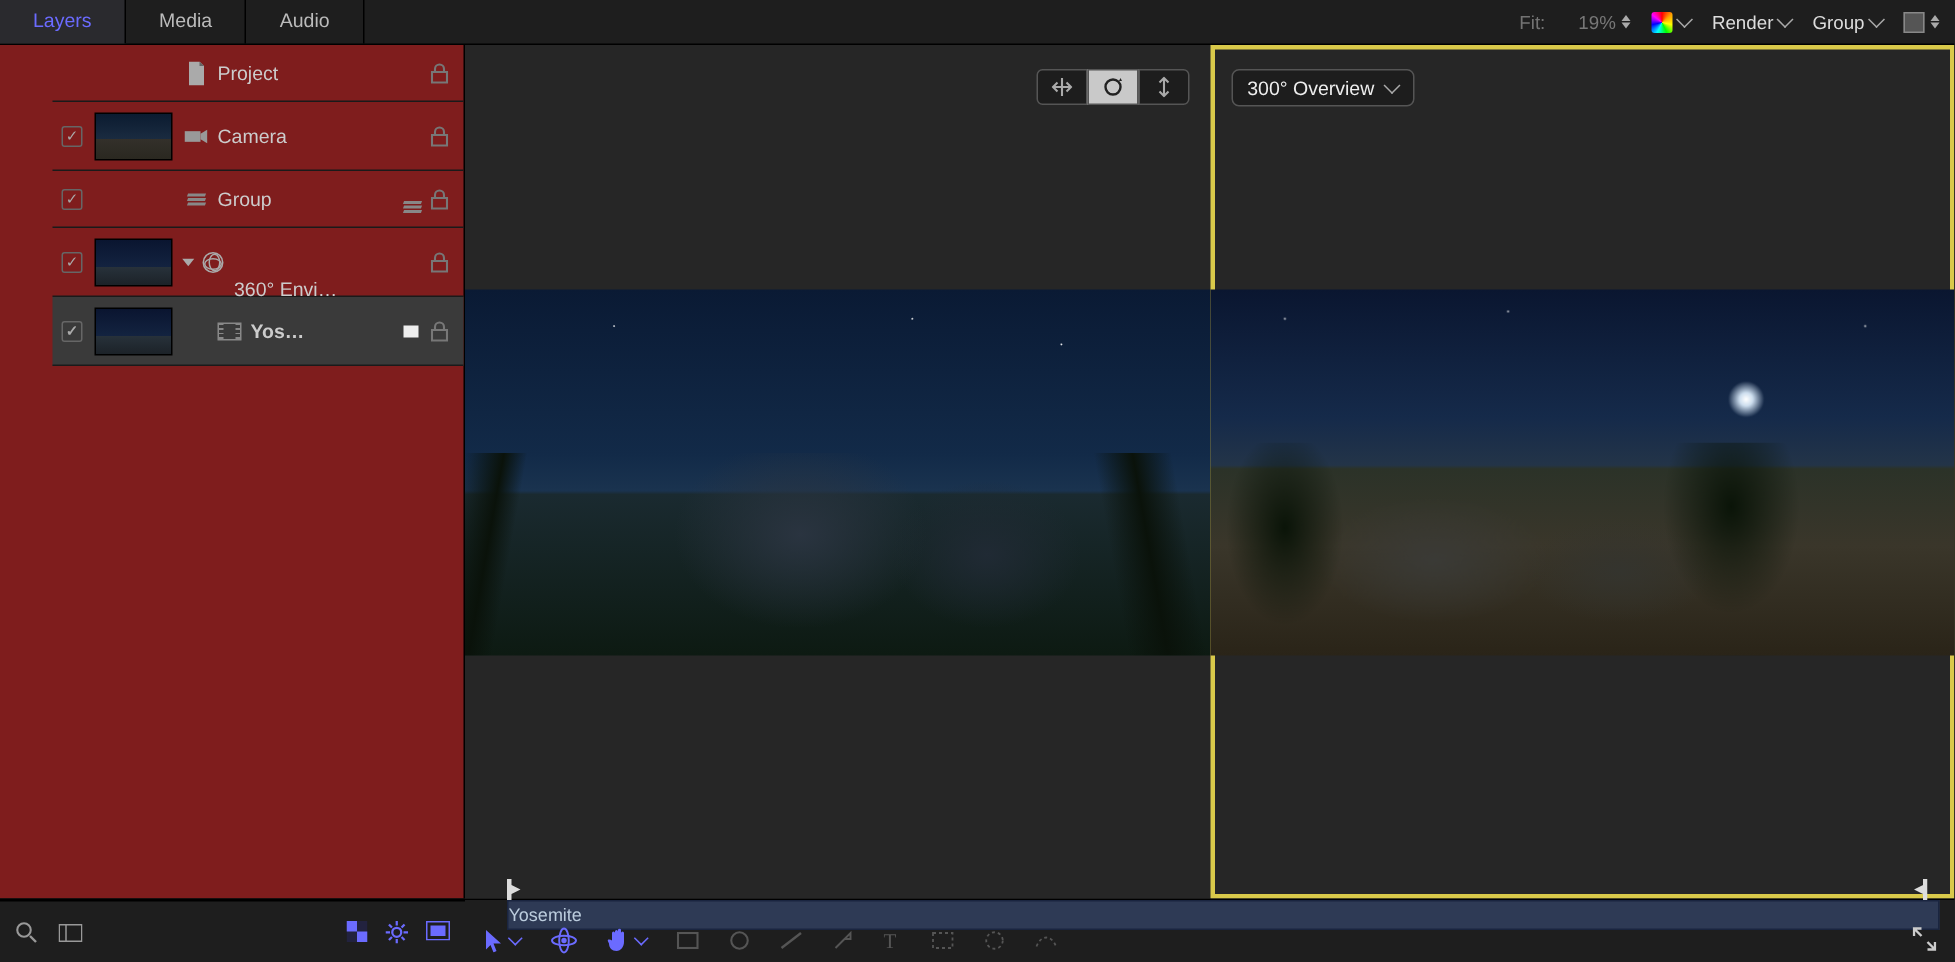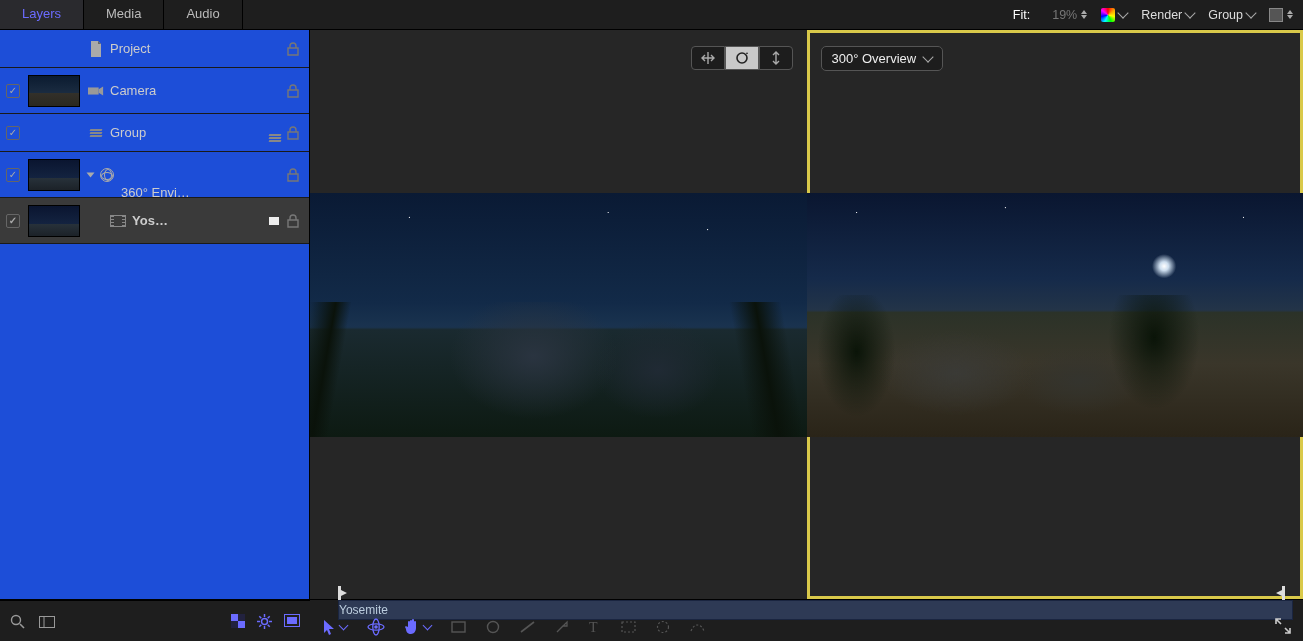--- a/index.html
+++ b/index.html
@@ -47,39 +47,40 @@
     font-size: 12.5px;
     color: #ddd;
   }
   .topbar-right .ctrl {
     display: inline-flex;
     align-items: center;
     gap: 4px;
     cursor: pointer;
     color: #ddd;
   }
-  .topbar-right .fit-lbl { color: #ffffff; margin-left: 32px; }
+  .topbar-right .fit-lbl { color: #737373; margin-left: 32px; }
   .topbar-right .fit-val { color: #777; margin-left:18px; }
   .chev { width: 8px; height: 8px; border-right:1.5px solid #aaa; border-bottom:1.5px solid #aaa; transform: rotate(45deg); margin-top:-3px; display:inline-block;}
   .updown { display:inline-flex; flex-direction:column; gap:1px; }
   .updown .up,.updown .down{ width:0;height:0;border-left:3px solid transparent;border-right:3px solid transparent;}
   .updown .up{border-bottom:4px solid #aaa;}
   .updown .down{border-top:4px solid #aaa;}
   .color-swatch {
     width:14px; height:14px; border-radius:2px;
     background: conic-gradient(red,orange,yellow,lime,cyan,blue,magenta,red);
   }
   .gray-swatch { width:14px;height:14px;background:#555;border:1px solid #888; }
 
   
   .left-panel {
-    background: #1d4ed8;
+    background: #7f1d1d;
     display:flex;
     flex-direction:column;
     border-right:1px solid #000;
+    padding-left:35px;
   }
   .layer-row {
     display:flex;
     align-items:center;
     height:46px;
     padding: 0 8px 0 6px;
     gap:8px;
     border-bottom:1px solid #1a1a1a;
     position:relative;
   }

